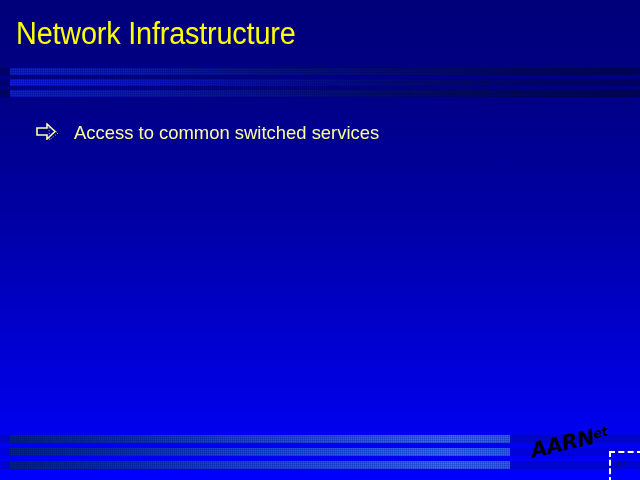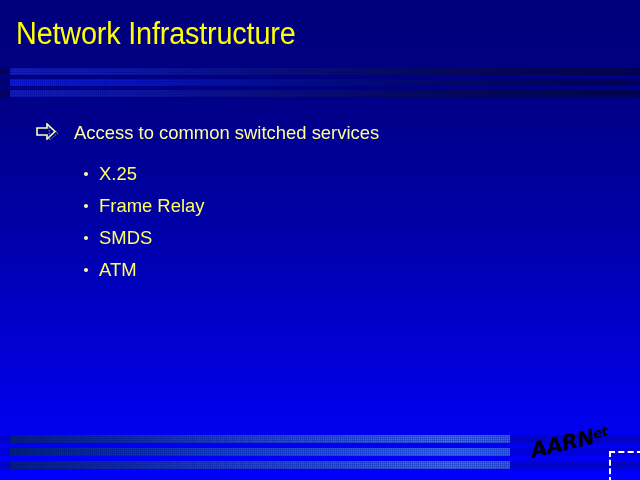--- a/index.html
+++ b/index.html
@@ -265,38 +265,20 @@
     <div class="level1">
       <span class="arrow-marker">
         <svg width="24" height="17" viewBox="0 0 24 17" xmlns="http://www.w3.org/2000/svg">
           <polygon points="1,5 11,5 11,1 19,8.5 11,16 11,12 1,12" fill="none" stroke="#ffffb0" stroke-width="1.6"></polygon>
           <polygon points="13,3.5 22,10 13.5,17" fill="none" stroke="#d8d890" stroke-width="1" stroke-dasharray="1.2 1.6" opacity="0.85"></polygon>
         </svg>
       </span>
       <span class="level1-text">Access to common switched services</span>
     </div>
 
-    <div id="sub-list">
-      <div class="level2">
-        <span class="dot"></span>
-        <span class="level2-text">X.25</span>
-      </div>
-      <div class="level2">
-        <span class="dot"></span>
-        <span class="level2-text">Frame Relay</span>
-      </div>
-      <div class="level2">
-        <span class="dot"></span>
-        <span class="level2-text">SMDS</span>
-      </div>
-      <div class="level2">
-        <span class="dot"></span>
-        <span class="level2-text">ATM</span>
-      </div>
-    </div>
 
   </div>
 
   <div id="bars-bottom" class="bar-group">
     <div class="bar">
       <div class="fill"></div>
       <div class="dither"></div>
     </div>
     <div class="bar">
       <div class="fill"></div>

